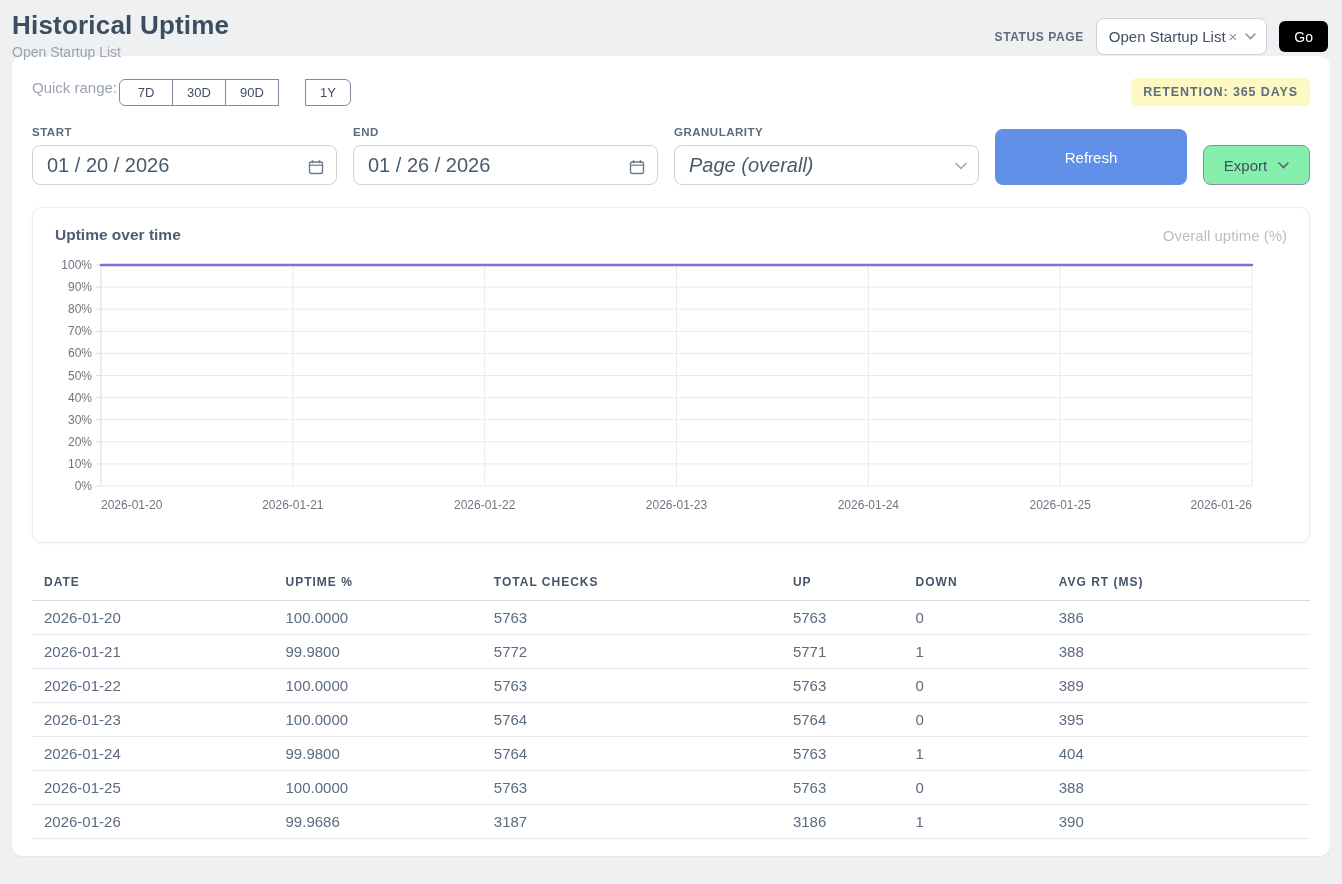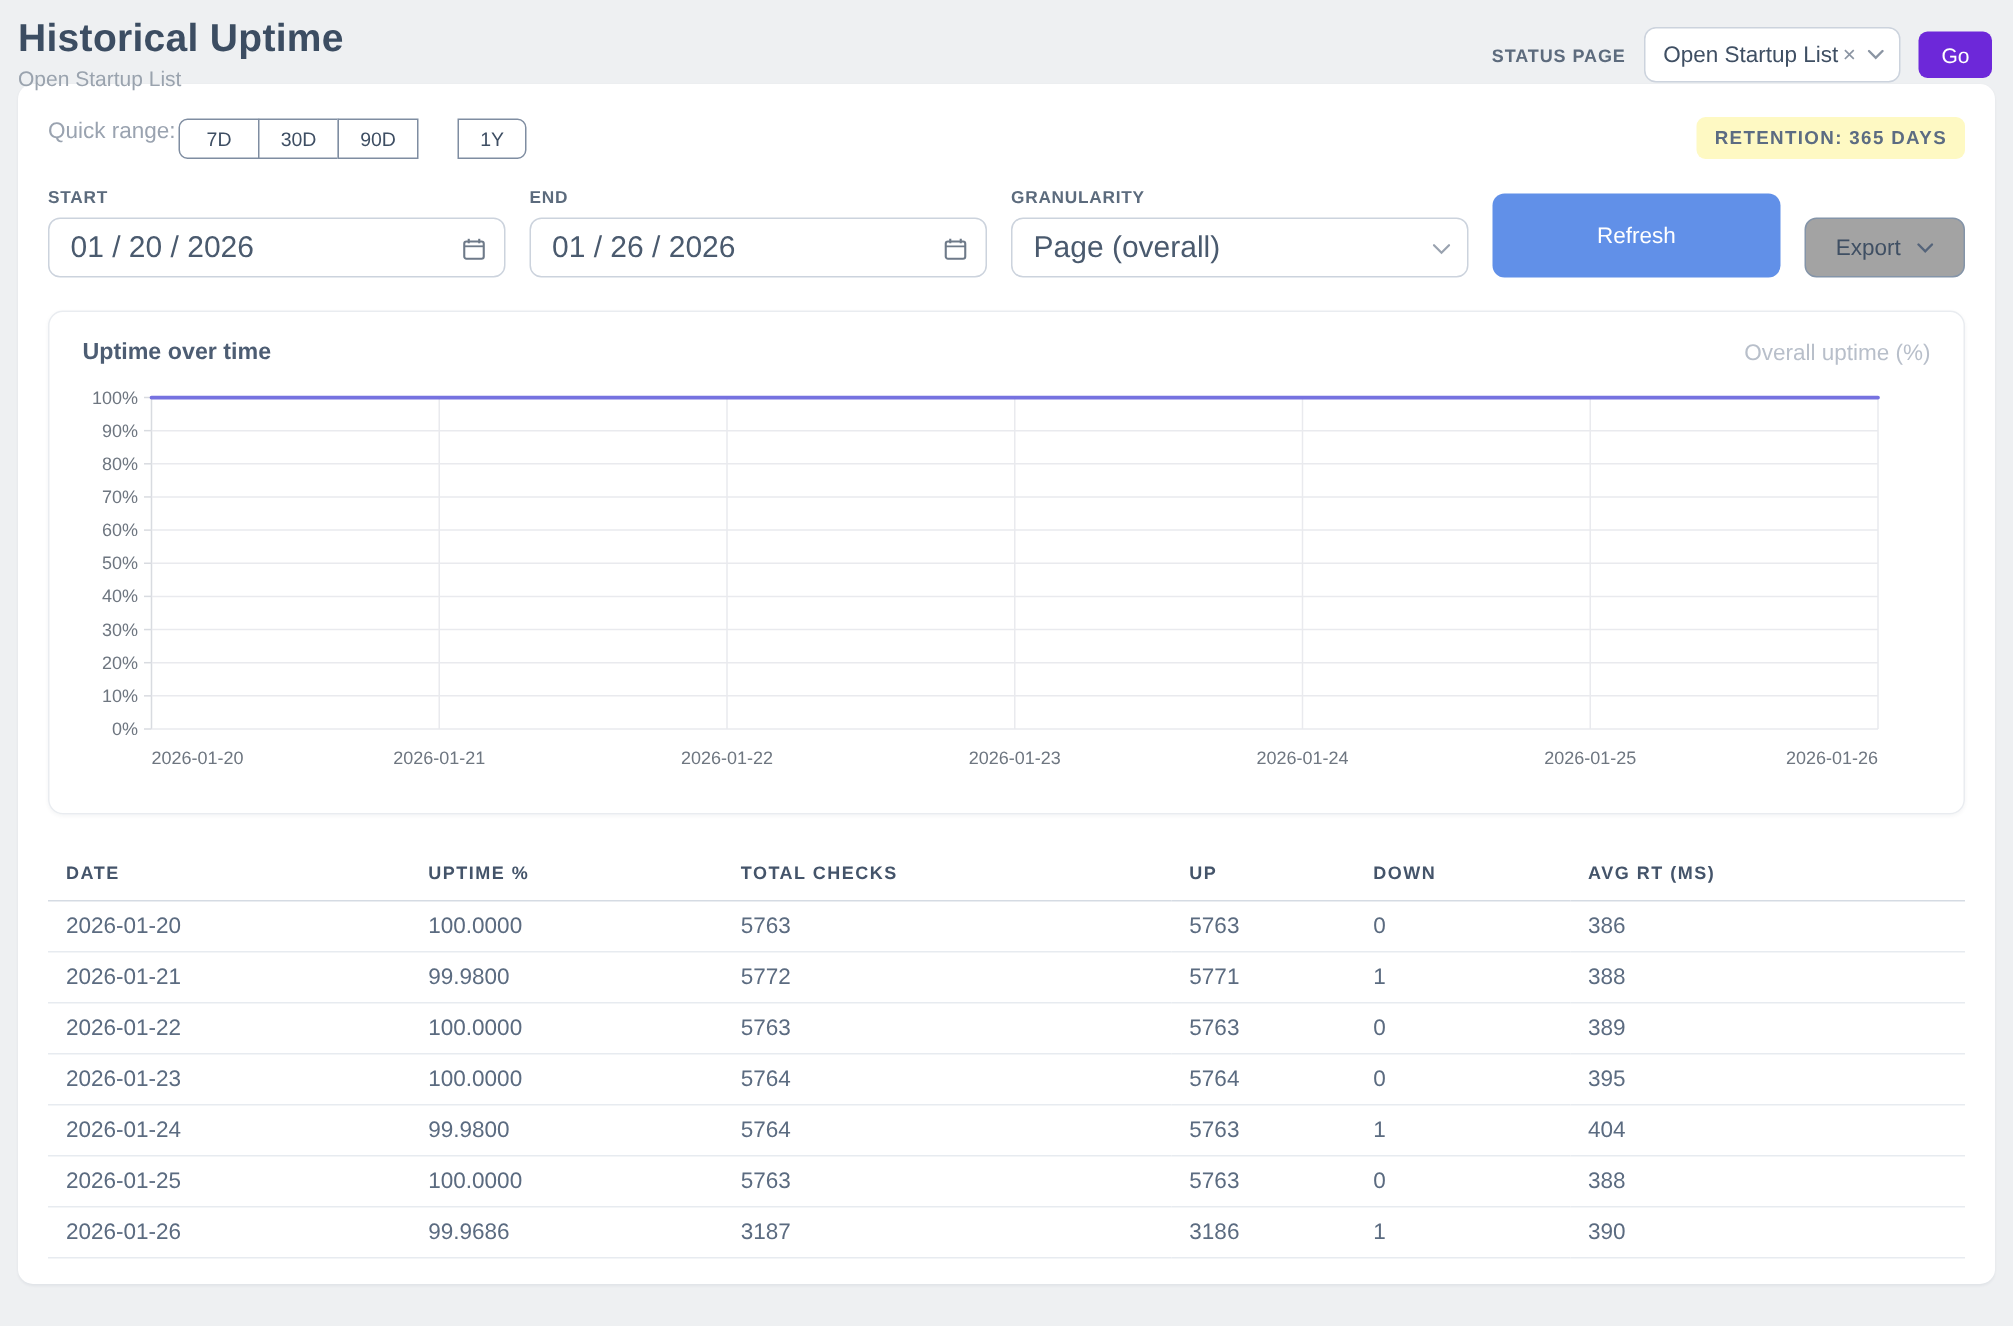--- a/index.html
+++ b/index.html
@@ -23,21 +23,21 @@
   .status-select {
     display: flex; align-items: center; gap: 4px;
     background: #fff; border: 1px solid #ccd3dd; border-radius: 8px;
     height: 37px; padding: 0 10px 0 12px; min-width: 162px; cursor: pointer;
   }
   .status-select .sel-text { font-size: 15px; color: #3f4f63; }
   .clear-x { font-size: 15px; color: #8b95a3; margin-left: -1px; }
   .chev { width: 11px; height: 7px; display: inline-block; margin-left: 4px; }
   .chev svg { display: block; }
   .btn-go {
-    background: #6d28d9; color: #fff; border: none; border-radius: 6px;
+    background: #000000; color: #fff; border: none; border-radius: 6px;
     font-size: 14px; padding: 7px 15px; height: 31px; cursor: pointer;
     font-family: inherit;
   }
 
   
   .panel {
     margin: 0 12px; background: #fff; border-radius: 10px;
     box-shadow: 0 1px 2px rgba(25,39,62,0.06);
     padding: 22px 20px 18px 20px; height: 800px;
   }
@@ -60,28 +60,28 @@
   }
 
   .row-2 { display: flex; gap: 16px; margin-top: 20px; align-items: flex-end; }
   .field { flex: 1 1 0; }
   .field-label { font-size: 11.5px; font-weight: 600; letter-spacing: 0.5px; color: #5c6b7d; margin-bottom: 7px; }
   .input-box {
     height: 40px; border: 1px solid #ccd3dd; border-radius: 8px;
     display: flex; align-items: center; justify-content: space-between;
     padding: 0 12px 0 14px; font-size: 20px; color: #4a5a6e; background: #fff; cursor: text; gap: 40px;
   }
-  .select-box { cursor: pointer; }
+  .select-box { cursor: pointer; font-style: italic; }
   .cal-icon { width: 16px; height: 16px; display: inline-block; cursor: pointer; }
   .btn-refresh {
     flex: 0 0 192px; height: 56px; background: #6190e8; color: #fff;
     border: none; border-radius: 8px; font-size: 15px; font-family: inherit; cursor: pointer;
   }
   .btn-export {
-    flex: 0 0 107px; height: 40px; background: #a3a3a3; color: #3f4f63;
+    flex: 0 0 107px; height: 40px; background: #86efac; color: #3f4f63;
     border: 1px solid #8painted494a8; border: 1px solid #8494a8; border-radius: 8px;
     font-size: 15px; font-family: inherit; cursor: pointer;
     display: flex; align-items: center; justify-content: center; gap: 7px;
   }
 
   
   .chart-card {
     margin-top: 22px; border: 1px solid #e9ecf0; border-radius: 10px;
     box-shadow: 0 1px 3px rgba(25,39,62,0.05);
     padding: 18px 22px 14px 22px; height: 336px;

